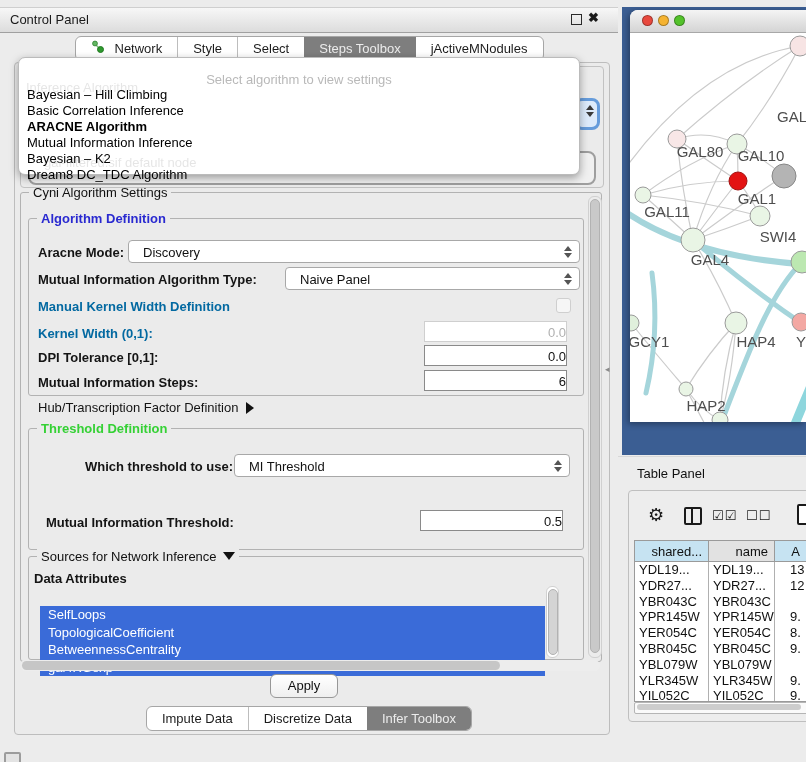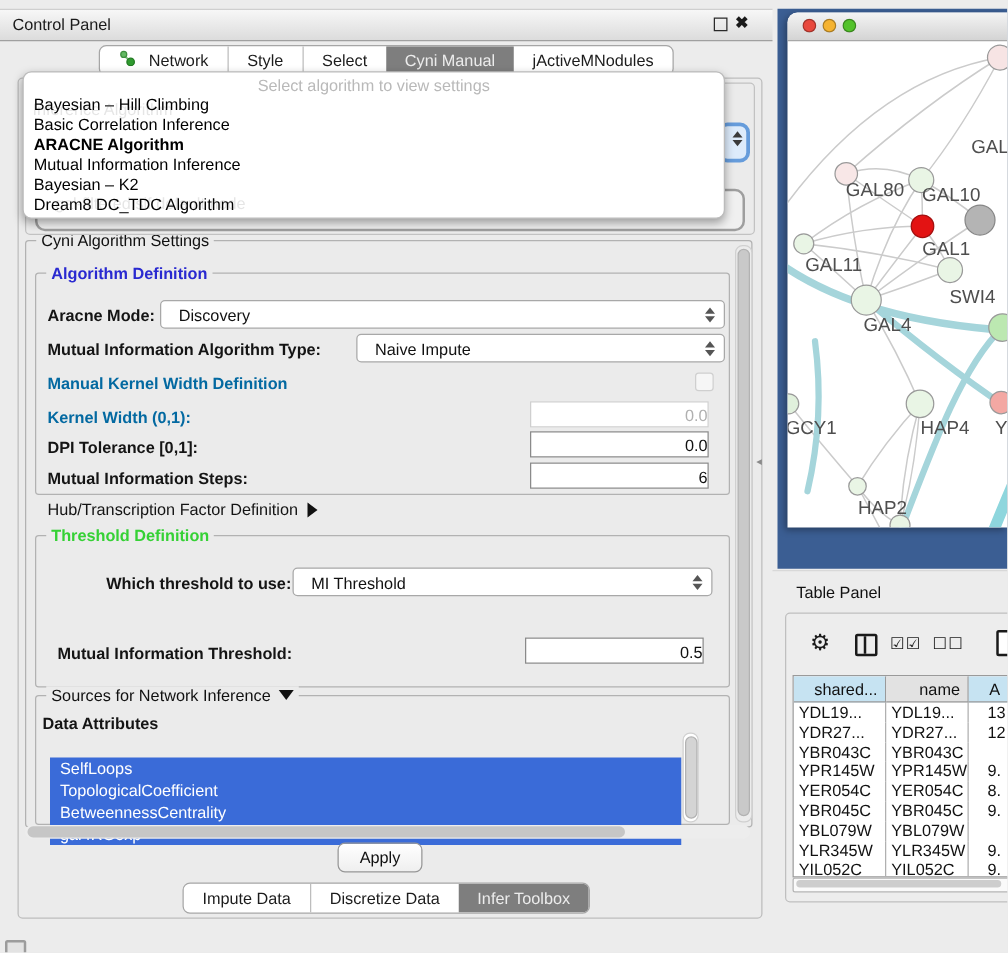--- a/index.html
+++ b/index.html
@@ -19,21 +19,21 @@
   .seg:first-child{border-left:none;}
   .seg.sel{background:#7e7e7e;color:#ececec;border-left:none;}
   .seg.sel + .seg{border-left:none;}
 
   .panel-outer{left:14px;top:62px;width:594px;height:671px;background:#ebebeb;border:1px solid #bdbdbd;border-radius:4px;}
   .panel-inner{left:20px;top:66px;width:582px;height:120px;border:1px solid #c2c2c2;border-radius:4px;z-index:1;}
 
   
   .popup{left:18px;top:57px;width:560px;height:116px;background:#fff;border:1px solid #bbb;border-radius:7px;
          box-shadow:0 3px 8px rgba(0,0,0,.35);z-index:10;}
-  .popup .prompt{text-align:center;color:#b9b9b9;padding-top:3px;height:15px;}
+  .popup .prompt{text-align:center;color:#b9b9b9;padding-top:14px;height:15px;}
   .popup .item{line-height:16px;padding-left:8px;color:#000;}
   .popup .item.bold{font-weight:bold;}
   .ghost{color:#555;opacity:.15;z-index:11;pointer-events:none;}
   .combo-cap{left:574px;top:98px;width:20px;height:26px;border:3px solid #669cdb;border-radius:8px;background:#ddebfb;z-index:4;}
   .combo-behind{left:28px;top:151px;width:564px;height:30px;border:2px solid #9e9e9e;border-radius:8px;background:#f0f0f0;z-index:4;}
 
   
   .group{border:1px solid #b2b2b2;border-radius:3px;}
   .legend{position:absolute;top:-8px;left:8px;background:#ebebeb;padding:0 4px;white-space:nowrap;}
   .legend.blue{color:#2929d0;font-weight:bold;}
@@ -110,21 +110,21 @@
             </svg></span>
           <span>Network</span>
         </div>
         <div class="seg">
           <span>Style</span>
         </div>
         <div class="seg">
           <span>Select</span>
         </div>
         <div class="seg sel">
-          <span>Cyni Manual</span>
+          <span>Steps Toolbox</span>
         </div>
         <div class="seg">
           <span>jActiveMNodules</span>
         </div>
       </div>
   </div>
 
   <div class="abs panel-outer"></div>
   <div class="abs panel-inner"></div>
 
@@ -163,21 +163,21 @@
   <div class="abs lbl" style="left:38px;top:245px;">Aracne Mode:</div>
   <div class="abs lbl" style="left:38px;top:272px;">Mutual Information Algorithm Type:</div>
   <div class="abs combo" style="left:128px;top:240px;width:452px;">
     <span>Discovery</span>
     <div class="spin">
         <div class="u"></div>
         <div class="d"></div>
       </div>
   </div>
   <div class="abs combo" style="left:285px;top:267px;width:295px;">
-    <span>Naive Impute</span>
+    <span>Naive Panel</span>
     <div class="spin">
         <div class="u"></div>
         <div class="d"></div>
       </div>
   </div>
   <div class="abs lbl dis" style="left:38px;top:299px;">Manual Kernel Width Definition</div>
   <div class="abs chk" style="left:556px;top:298px;"></div>
   <div class="abs lbl dis" style="left:38px;top:326px;">Kernel Width (0,1):</div>
   <div class="abs field dis" style="left:424px;top:321px;width:143px;">0.0</div>
   <div class="abs lbl" style="left:38px;top:350px;">DPI Tolerance [0,1]:</div>

